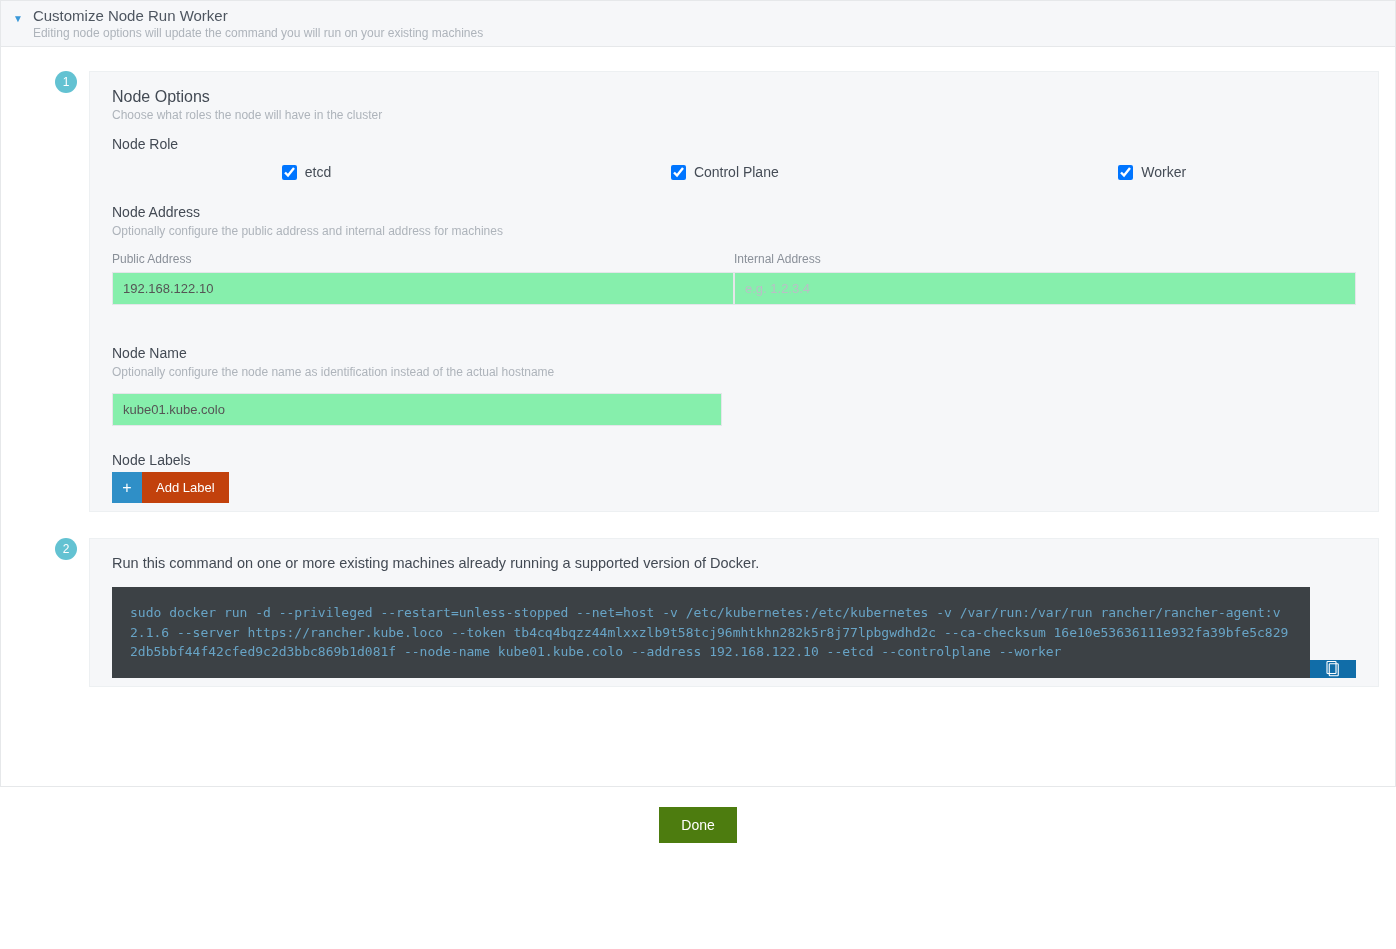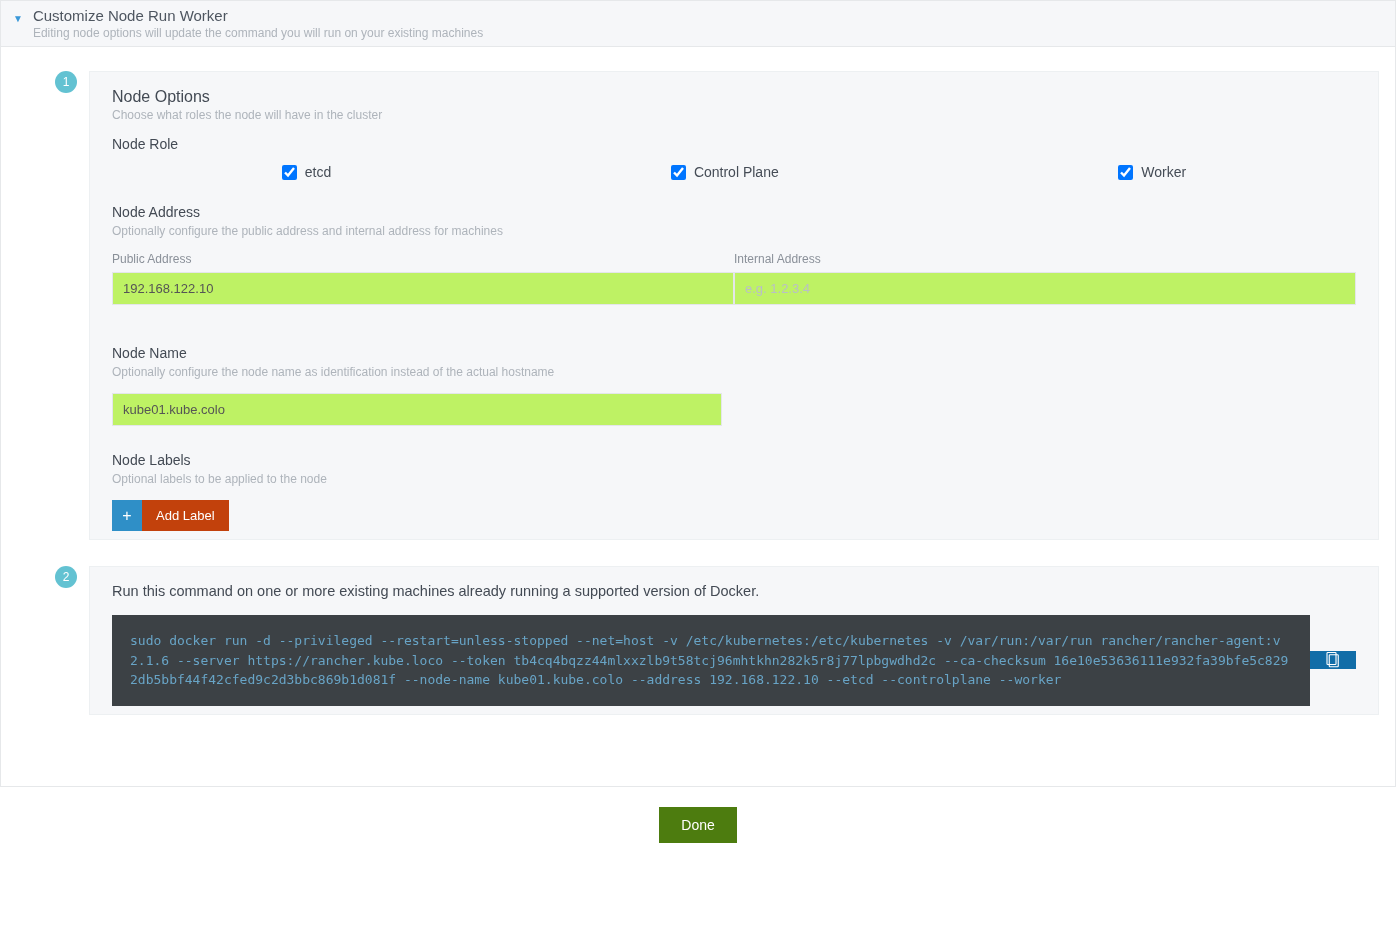--- a/index.html
+++ b/index.html
@@ -99,21 +99,21 @@
     .two-col {
       display: flex;
       margin-bottom: 40px;
     }
     .col { flex: 1; }
     .small-label { font-size: 12px; color: #8a9099; margin-bottom: 6px; display: block; }
     .text-input {
       width: 100%;
       padding: 8px 10px;
       border: 1px solid #e4e6ea;
-      background: #bef264;
+      background: #86efac;
       font-size: 13px;
       color: #555;
     }
     .text-input::placeholder { color: #b9bfc6; }
     .one-col { width: 49%; margin-bottom: 26px; }
     .add-label-btn {
       display: inline-flex;
       align-items: stretch;
       cursor: pointer;
       border: none;
@@ -134,21 +134,21 @@
       color: #fff;
       padding: 8px 14px;
     }
     .run-text {
       font-size: 14.5px;
       color: #434a54;
       margin-bottom: 16px;
     }
     .code-wrap {
       display: flex;
-      align-items: center;
+      align-items: flex-end;
     }
     .code-block {
       flex: 1;
       background: #3c4145;
       color: #68a4c6;
       font-family: "Menlo", "Consolas", monospace;
       font-size: 13px;
       padding: 16px 18px;
       line-height: 1.5;
       word-break: break-all;
@@ -225,21 +225,20 @@
         </div>
       </div>
 
       <div class="field-title">Node Name</div>
       <div class="section-sub">Optionally configure the node name as identification instead of the actual hostname</div>
       <div class="one-col">
         <input class="text-input" value="kube01.kube.colo" style="">
       </div>
 
       <div class="field-title">Node Labels</div>
-      <div class="section-sub">Optional labels to be applied to the node</div>
       <button class="add-label-btn">
         <span class="icon-box">+</span>
         <span class="text-box">Add Label</span>
       </button>
     </div>
   </div>
 
   <div class="step-block">
     <div class="badge">2</div>
     <div class="step-card">

